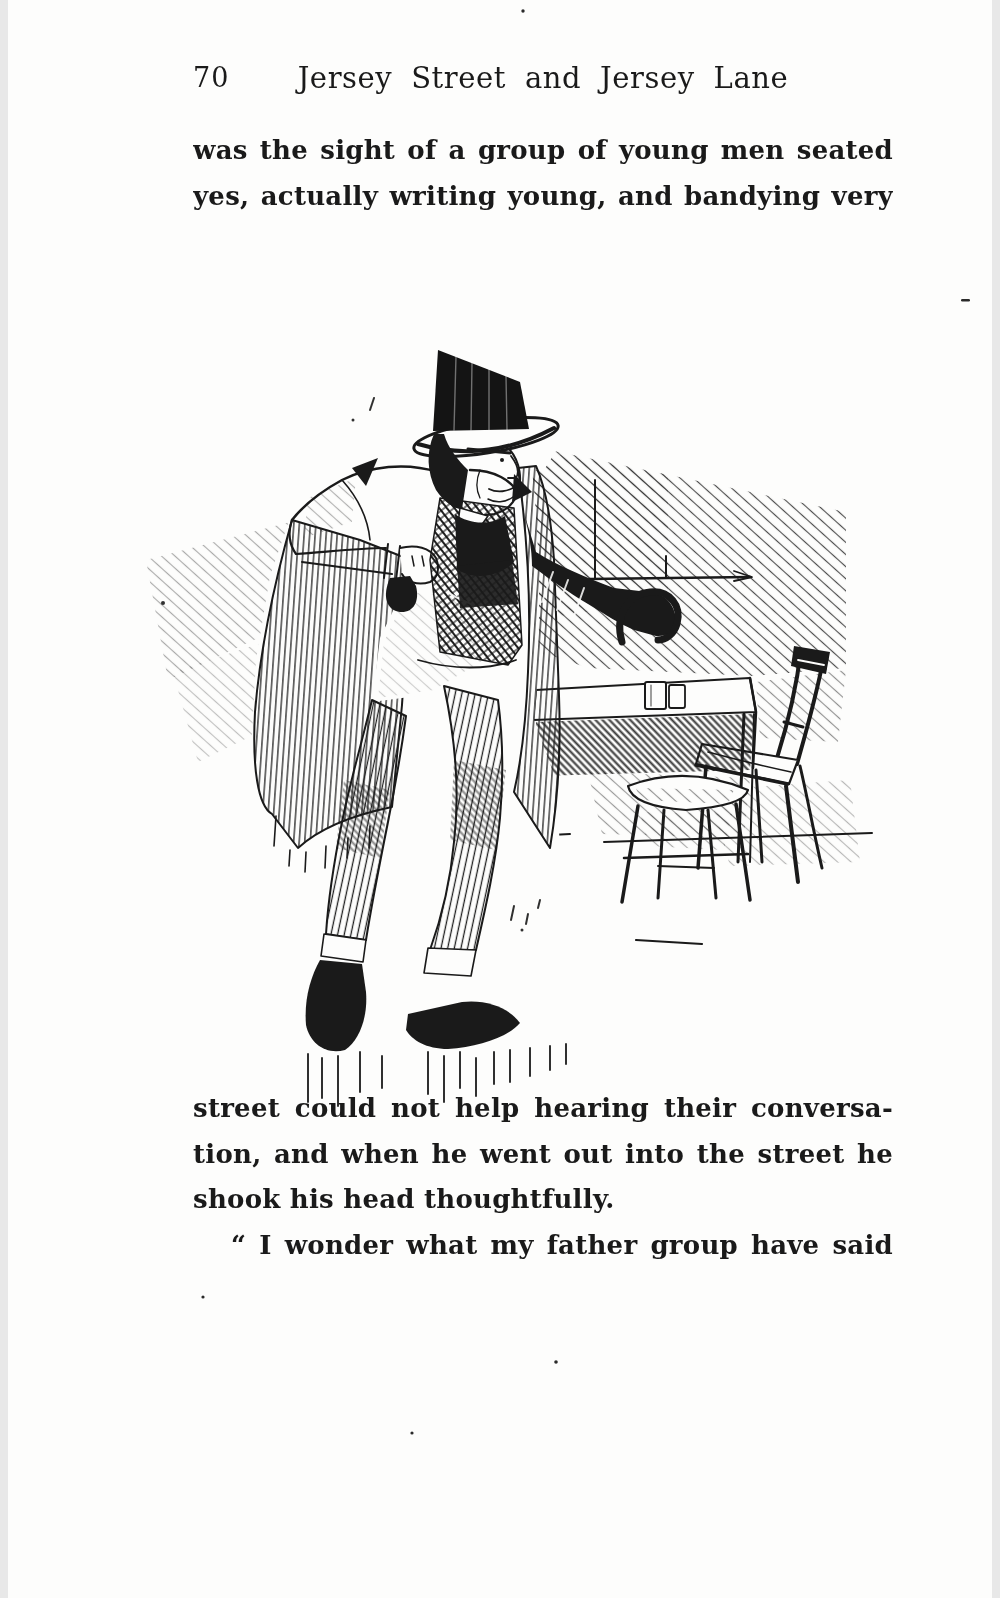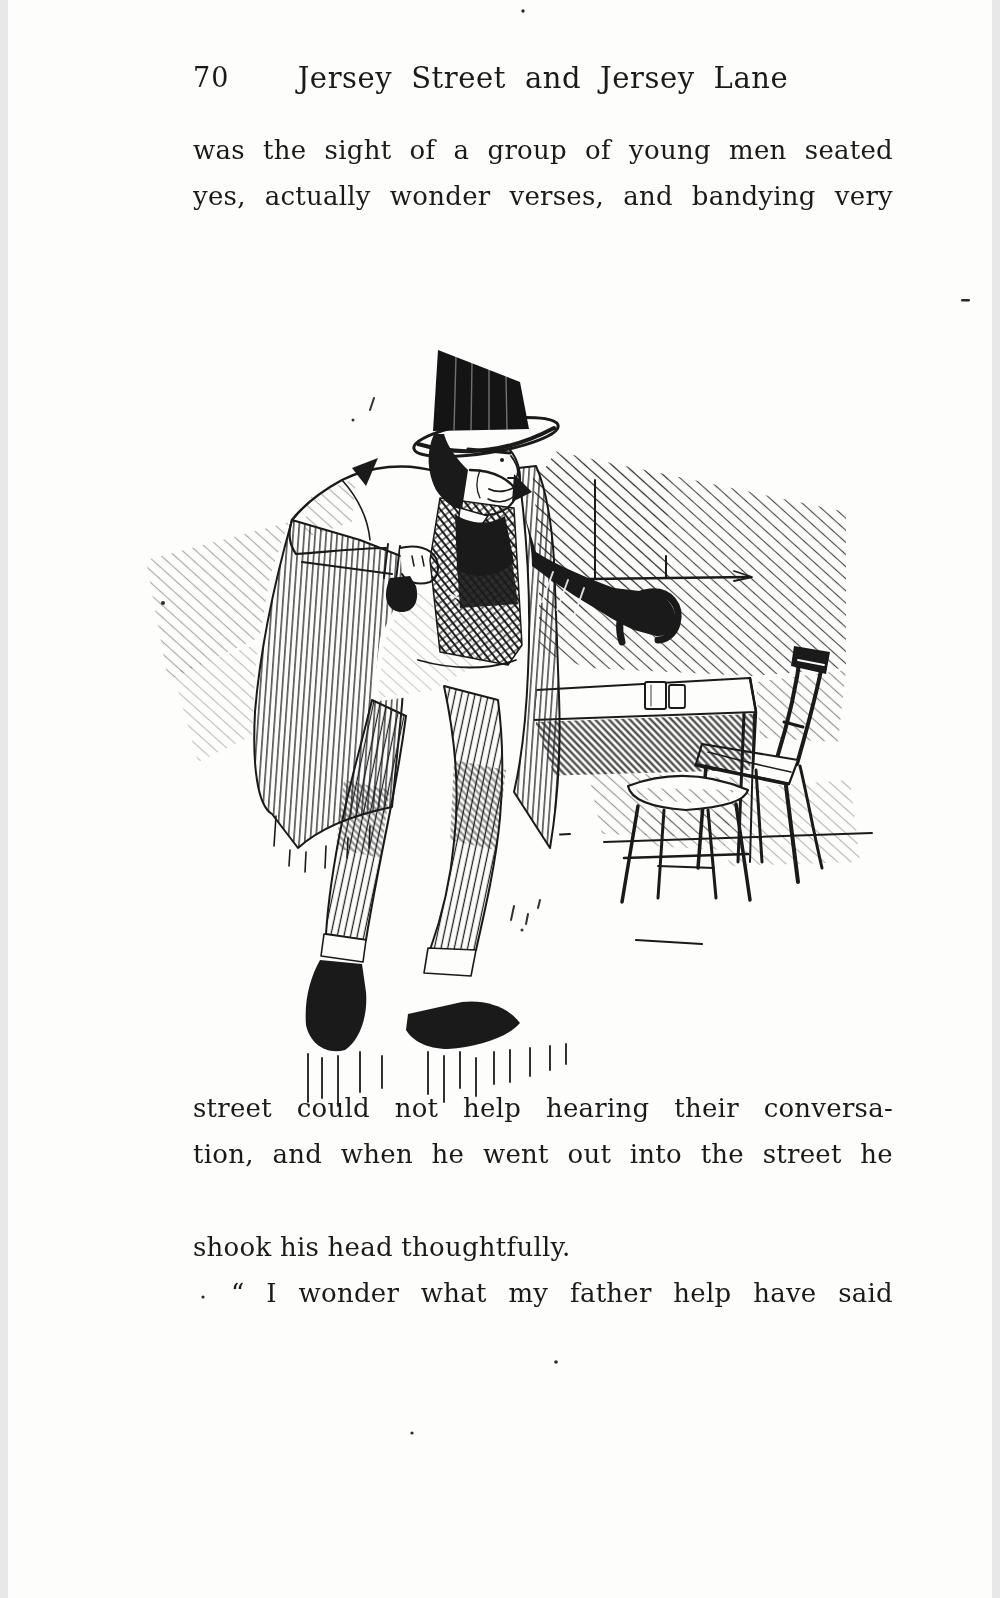--- a/index.html
+++ b/index.html
@@ -13,23 +13,23 @@
   .running-title{
     text-align:center;font-size:29px;
     word-spacing:9px;letter-spacing:.6px;
   }
   .para{position:absolute;left:185px;width:700px;font-size:26px;letter-spacing:.25px;}
   .para-top{top:128px;}
   .para-bottom{top:1086px;}
   .tline{
     height:45.5px;line-height:45.5px;
     text-align:justify;text-align-last:justify;
-    overflow:hidden;white-space:normal;
+    overflow:hidden;white-space:normal;font-weight:bold;
   }
-  .tline.left{text-align:left;text-align-last:left;margin-top:48px;}
+  .tline.left{text-align:left;text-align-last:left;}
   .tline.indent{text-indent:38px;}
   .illustration{position:absolute;left:0;top:0;width:1000px;height:1598px;pointer-events:none;}
 </style>
 </head>
 <body>
 
 <div class="page">
 
   <svg class="illustration" viewBox="0 0 1000 1598" role="img" aria-label="Pen-and-ink drawing of a smiling old gentleman in a tall top hat, dark cravat and long open overcoat, one hand on his hip, gloves and a hook-handled cane in the other hand, standing beside a table with glasses, a stool and a wooden chair against a hatched wall.">
     <defs>
@@ -187,23 +187,23 @@
     </g>
   </svg>
 
   <header class="page-header">
     <span class="page-number">70</span>
     <div class="running-title">Jersey Street and Jersey Lane</div>
   </header>
 
   <div class="para para-top">
     <div class="tline">was the sight of a group of young men seated</div>
-    <div class="tline">yes, actually wonder verses, and bandying very</div>
+    <div class="tline">yes, actually writing young, and bandying very</div>
   </div>
 
   <div class="para para-bottom">
     <div class="tline">street could not help hearing their conversa-</div>
     <div class="tline">tion, and when he went out into the street he</div>
     <div class="tline left">shook his head thoughtfully.</div>
-    <div class="tline indent">“ I wonder what my father help have said</div>
+    <div class="tline indent">“ I wonder what my father group have said</div>
   </div>
 
 </div>
 
 </body></html>

